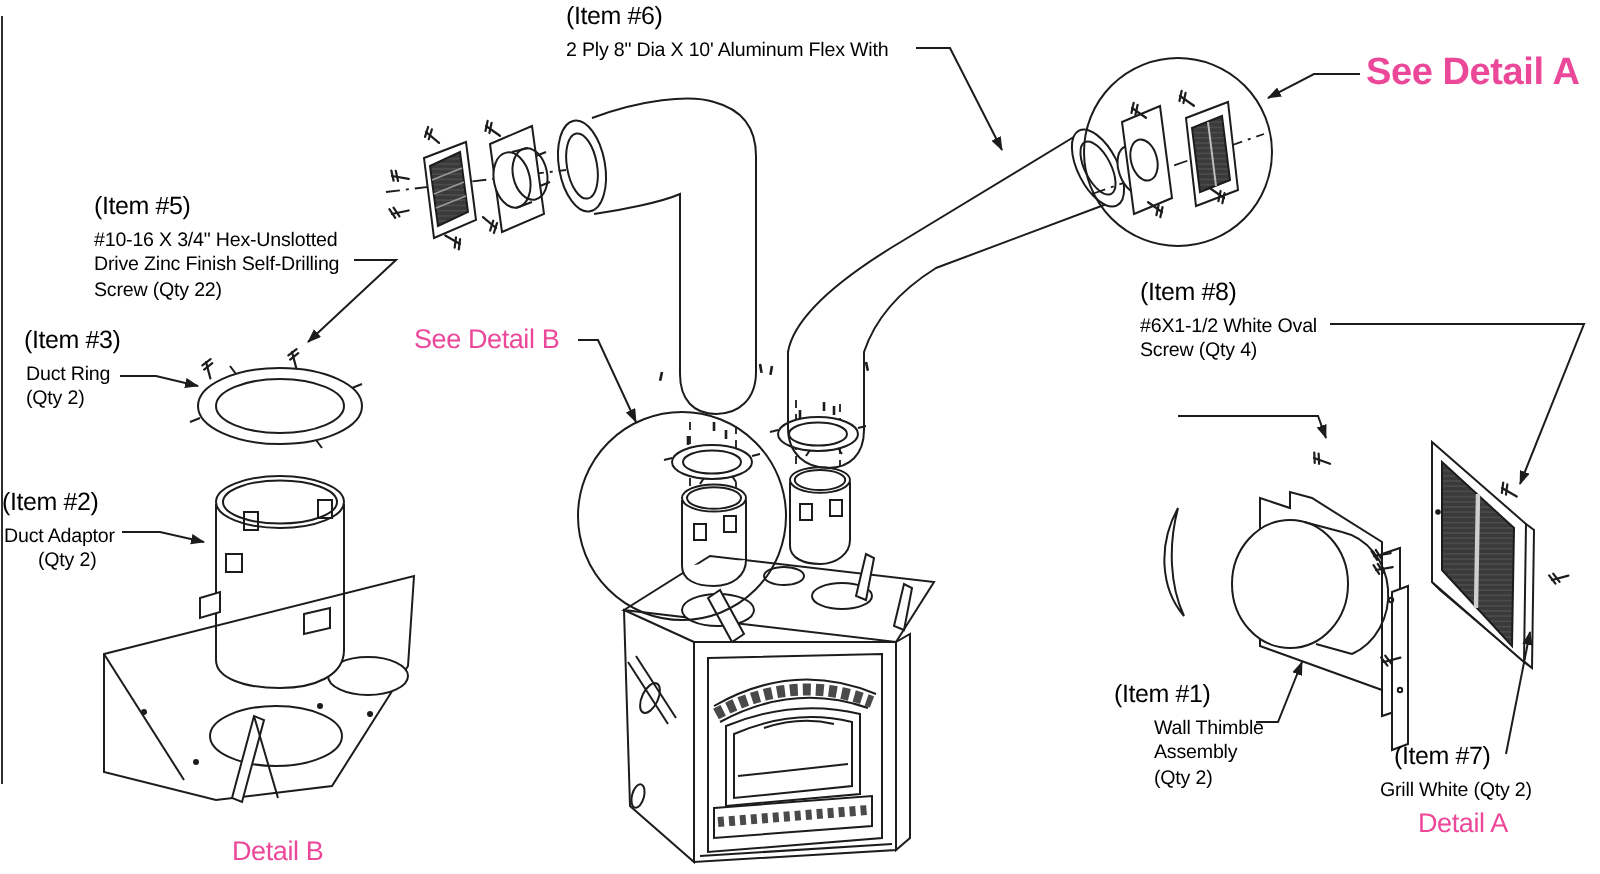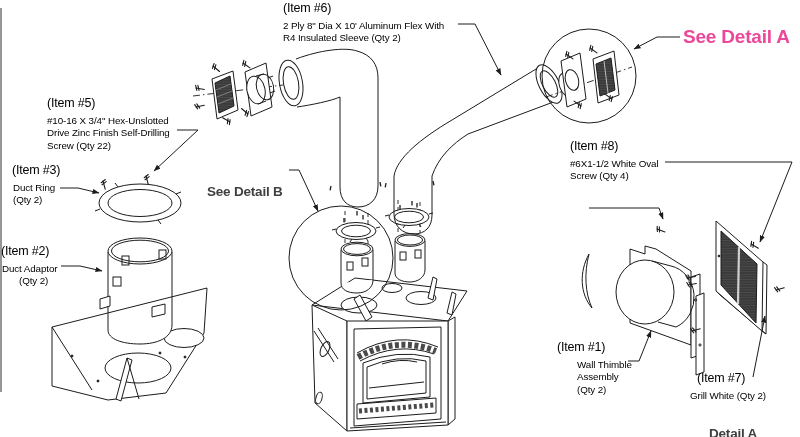--- a/index.html
+++ b/index.html
@@ -3,21 +3,21 @@
 <meta charset="utf-8">
 <style>
   html,body{margin:0;padding:0;background:#fff;}
   .stage{position:relative;width:800px;height:437px;background:#fff;overflow:hidden;
          font-family:"Liberation Sans",sans-serif;}
   .stage svg{position:absolute;left:0;top:0;}
   .co{position:absolute;color:#000;font-weight:normal;white-space:nowrap;}
   .co .t{font-size:12.5px;letter-spacing:-0.2px;margin:0 0 5px 0;}
   .co .l{font-size:9.8px;letter-spacing:-0.1px;line-height:12.3px;}
   .big{position:absolute;color:#ec4899;font-weight:bold;font-size:19px;letter-spacing:-0.2px;white-space:nowrap;}
-  .mid{position:absolute;color:#404040;font-weight:bold;font-size:13.5px;letter-spacing:-0.2px;white-space:nowrap;margin-top:22px;}
+  .mid{position:absolute;color:#ec4899;font-weight:normal;font-size:13.5px;letter-spacing:-0.2px;white-space:nowrap;}
   .ml1{margin-left:1px}.ml2{margin-left:2px}.ml4{margin-left:20px}.ml18{margin-left:18px}.mln7{margin-left:-7px}
 </style>
 </head>
 <body>
 
 <div class="stage">
 
 <svg width="800" height="437" viewBox="0 0 800 437">
   <defs>
     <marker id="arr" markerWidth="9" markerHeight="7" refX="6.5" refY="2.6" orient="auto">
@@ -232,21 +232,20 @@
       <path d="M289,170 L299,170 L318,211" marker-end="url(#arr)"></path>
       <path d="M628,361 L639,361 L651,331" marker-end="url(#arr)"></path>
       <path d="M753,377 L765,316" marker-end="url(#arr)"></path>
     </g>
   </g>
 </svg>
 
   <div class="co" style="left:283px;top:1px">
     <div class="t ml2">(Item #6)</div>
     <div class="l">2 Ply 8" Dia X 10' Aluminum Flex With</div>
-    <div class="l">R4 Insulated Sleeve (Qty 2)</div>
   </div>
 
   <div class="big" style="left:683px;top:26px">See Detail A</div>
 
   <div class="co" style="left:47px;top:96px">
     <div class="t">(Item #5)</div>
     <div class="l">#10-16 X 3/4" Hex-Unslotted</div>
     <div class="l">Drive Zinc Finish Self-Drilling</div>
     <div class="l">Screw (Qty 22)</div>
   </div>

